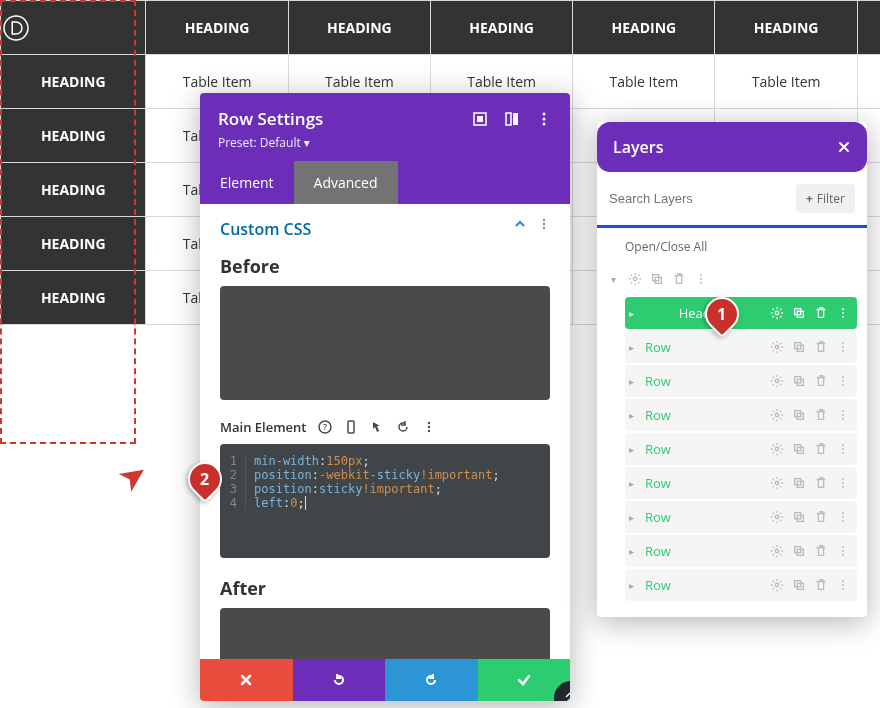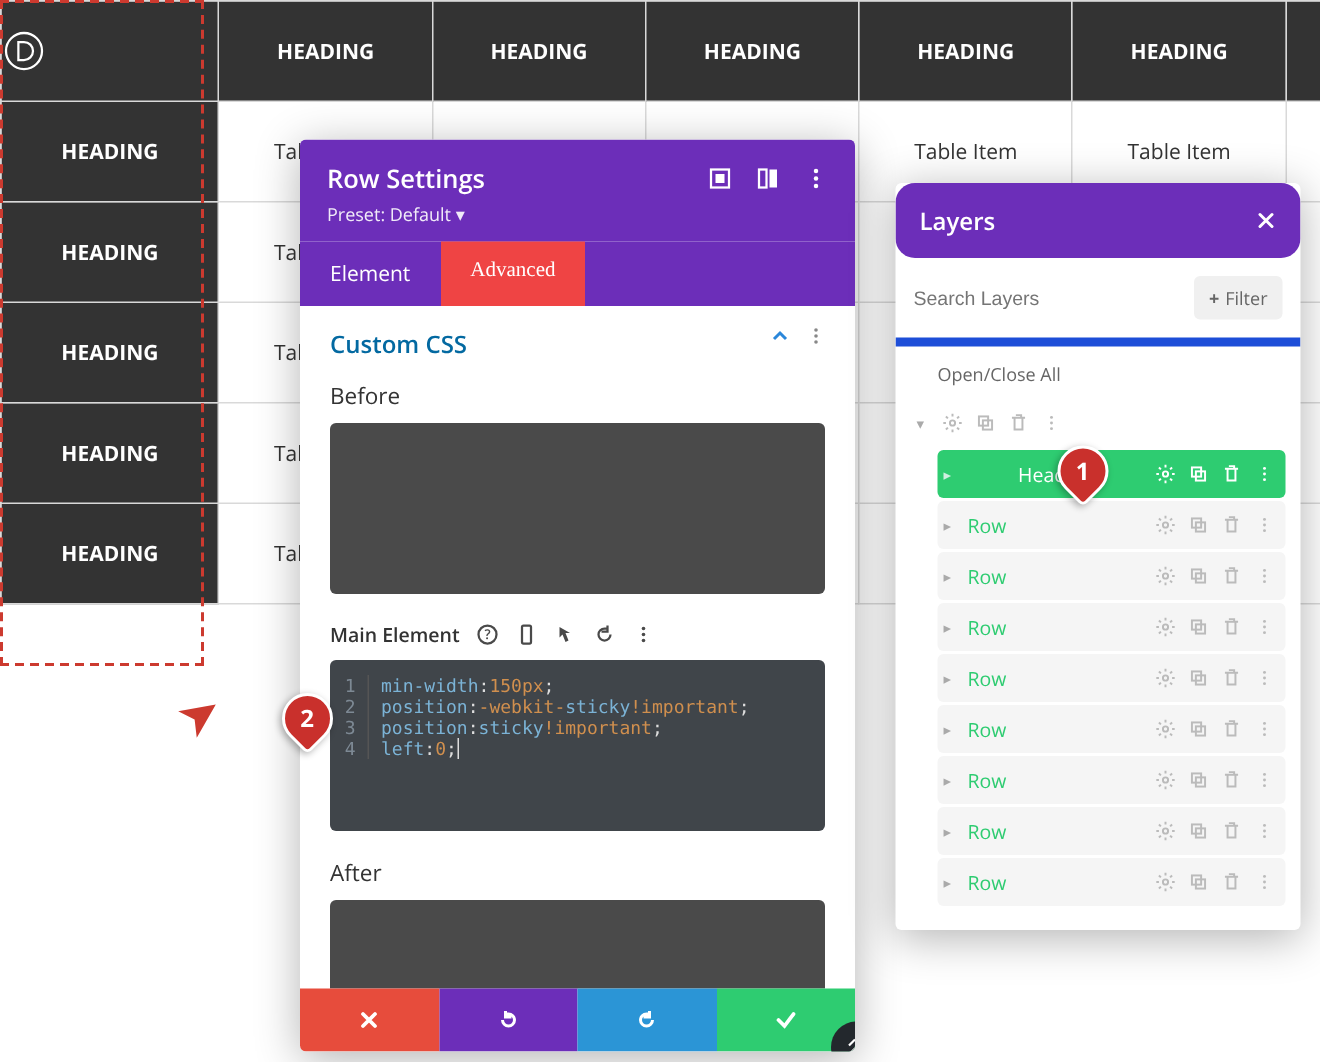--- a/index.html
+++ b/index.html
@@ -1,20 +1,20 @@
 <!DOCTYPE html>
 <html><head>
 <meta charset="utf-8">
 <style>
   * { box-sizing: border-box; margin: 0; padding: 0; }
   body { font-family: -apple-system, "Open Sans", Arial, sans-serif; font-size: 14px; color: #333; background: #fff; width: 880px; height: 708px; overflow: hidden; position: relative; }
 
   
   .tbl { border-collapse: collapse; width: 1000px; position: absolute; top: 0; left: 0; }
-  .tbl th, .tbl td { border: 1px solid #d9d9d9; height: 67px; text-align: center; vertical-align: middle; font-size: 14px; }
+  .tbl th, .tbl td { border: 1px solid #d9d9d9; height: 54px; text-align: center; vertical-align: middle; font-size: 14px; }
   .tbl th { background: #333; color: #fff; font-weight: 700; }
   .tbl td { background: #fff; color: #333; }
   .tbl th.dark { background: #333; }
   .tbl .first-col { width: 135px; }
   .tbl .col { width: 132px; }
 
   
   .dashed { position: absolute; top: 0; left: 0; width: 136px; height: 444px; border: 2px dashed #cc3a2f; pointer-events: none; }
   .arrow-red { position: absolute; top: 452px; left: 118px; color: #cc3a2f; font-size: 34px; transform: rotate(-35deg); pointer-events: none; }
 
@@ -24,26 +24,26 @@
   
   .modal { position: absolute; top: 93px; left: 200px; width: 370px; background: #fff; box-shadow: 0 5px 30px rgba(0,0,0,.3); border-radius: 4px; overflow: hidden; display: flex; flex-direction: column; height: 608px; }
   .modal-head { background: #6c2eb9; color: #fff; padding: 14px 18px 10px; }
   .modal-title-row { display: flex; align-items: center; justify-content: space-between; }
   .modal-title { font-size: 17px; font-weight: 600; }
   .modal-title-icons { display: flex; gap: 16px; align-items: center; }
   .ico { width: 16px; height: 16px; display: inline-flex; align-items: center; justify-content: center; }
   .preset { font-size: 12px; margin-top: 4px; opacity: .9; }
   .tabs { display: flex; background: #6c2eb9; }
   .tab { flex: 0 0 auto; padding: 12px 20px; color: #fff; font-size: 14px; cursor: pointer; }
-  .tab.active { background: #ef4444; font-family: Liberation Serif, serif; }
+  .tab.active { background: #737373; }
 
   .modal-body { padding: 14px 20px 0; flex: 1; overflow: hidden; }
   .section-head { display: flex; justify-content: space-between; color: #0369a1; font-size: 16px; font-weight: 600; margin-bottom: 14px; }
   .section-head .acts { display: flex; gap: 12px; color: #888; }
-  .label { font-size: 15px; font-weight: 400; color: #333; margin-bottom: 8px; }
+  .label { font-size: 18px; font-weight: 700; color: #333; margin-bottom: 8px; }
   .textarea-box { background: #4a4a4a; border-radius: 4px; min-height: 114px; width: 100%; margin-bottom: 18px; }
   .me-row { display: flex; align-items: center; gap: 12px; font-size: 13px; font-weight: 600; margin-bottom: 8px; }
   .me-row .ico2 { width: 14px; height: 14px; color: #4a4a4a; display: inline-flex; align-items: center; justify-content: center; }
 
   .code-box { background: #40454a; border-radius: 4px; padding: 10px 0 10px 0; font-family: "Menlo","Consolas",monospace; font-size: 12px; color: #ddd; min-height: 114px; margin-bottom: 18px; }
   .code-line { display: flex; }
   .ln { width: 26px; text-align: right; color: #7d8994; padding-right: 8px; user-select: none; border-right: 1px solid #555; margin-right: 8px; }
   .kw { color: #7bb3d6; }
   .val { color: #d08f4e; }
   .imp { color: #7bb3d6; }
@@ -62,21 +62,21 @@
   .marker { position: absolute; display: flex; align-items: center; pointer-events:none; z-index: 50; }
   .marker .pin { width: 34px; height: 34px; background: #c9302c; border-radius: 50% 50% 50% 4px; transform: rotate(-45deg); display: flex; align-items: center; justify-content: center; box-shadow: 0 2px 5px rgba(0,0,0,.3); border: 2px solid #fff; }
   .marker .pin span { transform: rotate(45deg); color: #fff; font-weight: 700; font-size: 16px; }
   .m2 { top: 462px; left: 188px; }
   .m2 .pin { transform: rotate(45deg); border-radius: 50% 50% 4px 50%; }
   .m2 .pin span { transform: rotate(-45deg); }
 
   
   .layers { position: absolute; top: 122px; left: 597px; width: 270px; background: #fff; box-shadow: 0 5px 30px rgba(0,0,0,.3); border-radius: 4px; overflow: hidden; }
   .layers-head { background: #6c2eb9; color: #fff; padding: 14px 16px; display: flex; justify-content: space-between; align-items: center; font-size: 16px; font-weight: 600; border-radius: 13px; }
-  .layers-toolbar { display: flex; gap: 10px; padding: 12px; border-bottom: 6px solid #1d4ed8; }
+  .layers-toolbar { display: flex; gap: 10px; padding: 12px; border-bottom: 3px solid #1d4ed8; }
   .search { flex: 1; border: none; background: transparent; font-size: 13px; color: #999; outline: none; }
   .filter-btn { background: #f0f0f0; border-radius: 4px; padding: 6px 10px; font-size: 12px; color: #666; cursor: pointer; display:flex; align-items:center; gap:4px; }
   .openclose { padding: 10px 16px 8px 28px; font-size: 12px; color: #666; }
   .tree { padding: 0 10px 14px; }
   .tree-row { display: flex; align-items: center; height: 32px; border-radius: 4px; margin-bottom: 2px; padding: 0 6px 0 4px; position: relative; }
   .tree-row .caret { width: 12px; color: #aaa; font-size: 10px; margin-right: 4px; }
   .tree-row .name { flex: 1; font-size: 13px; }
   .tree-row .acts { display: flex; gap: 6px; color: #bbb; }
   .tree-row .acts .a { width: 16px; height: 16px; display: inline-flex; align-items: center; justify-content: center; cursor: pointer; }
   .tree-section { background: #fff; }

